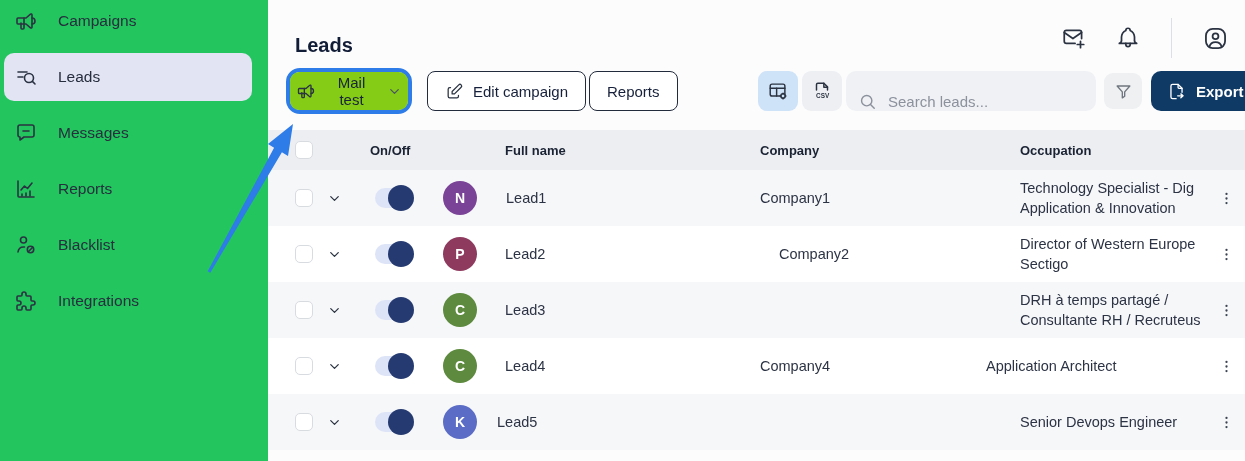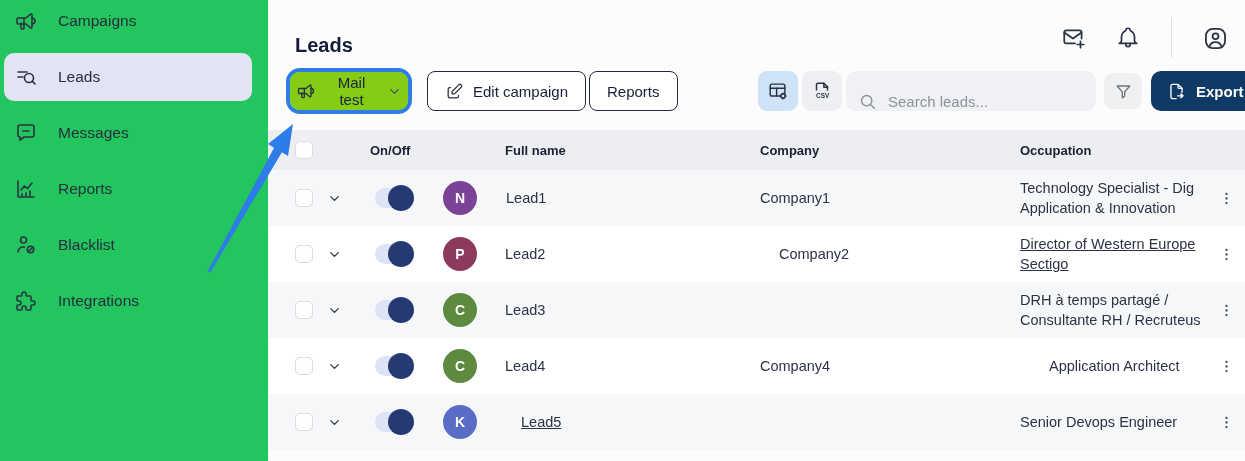--- a/index.html
+++ b/index.html
@@ -336,21 +336,21 @@
         <div class="cell" style="left:107px;">
             <span class="toggle">
               <span class="knob"></span>
             </span>
           </div>
         <div class="cell" style="left:175px;">
             <span class="avatar" style="background: rgb(142, 58, 94);">P</span>
           </div>
         <div class="cell" style="left:237px;">Lead2</div>
         <div class="cell" style="left:492px;margin-left:19px;">Company2</div>
-        <div class="cell" style="left:752px;text-decoration:underline;">
+        <div class="cell" style="left:752px;">
             <span class="occ">Director of Western Europe Sectigo</span>
           </div>
         <div class="cell" style="left:948px;">
           <button class="kebab">
             <svg width="17" height="17" viewBox="0 0 24 24" style="fill:#3a4150;">
                 <circle cx="12" cy="5.5" r="1.6"></circle>
                 <circle cx="12" cy="12" r="1.6"></circle>
                 <circle cx="12" cy="18.5" r="1.6"></circle>
               </svg>
           </button>
@@ -405,21 +405,21 @@
         <div class="cell" style="left:107px;">
             <span class="toggle">
               <span class="knob"></span>
             </span>
           </div>
         <div class="cell" style="left:175px;">
             <span class="avatar" style="background: rgb(93, 138, 62);">C</span>
           </div>
         <div class="cell" style="left:237px;">Lead4</div>
         <div class="cell" style="left:492px;">Company4</div>
-        <div class="cell" style="left:781px;">
+        <div class="cell" style="left:718px;">
             <span class="occ">Application Architect</span>
           </div>
         <div class="cell" style="left:948px;">
           <button class="kebab">
             <svg width="17" height="17" viewBox="0 0 24 24" style="fill:#3a4150;">
                 <circle cx="12" cy="5.5" r="1.6"></circle>
                 <circle cx="12" cy="12" r="1.6"></circle>
                 <circle cx="12" cy="18.5" r="1.6"></circle>
               </svg>
           </button>
@@ -438,21 +438,21 @@
           </span>
         </div>
         <div class="cell" style="left:107px;">
             <span class="toggle">
               <span class="knob"></span>
             </span>
           </div>
         <div class="cell" style="left:175px;">
             <span class="avatar" style="background: rgb(90, 108, 197);">K</span>
           </div>
-        <div class="cell" style="left:253px;text-decoration:underline;">Lead5</div>
+        <div class="cell" style="left:229px;">Lead5</div>
         <div class="cell" style="left:752px;">
             <span class="occ">Senior Devops Engineer</span>
           </div>
         <div class="cell" style="left:948px;">
           <button class="kebab">
             <svg width="17" height="17" viewBox="0 0 24 24" style="fill:#3a4150;">
                 <circle cx="12" cy="5.5" r="1.6"></circle>
                 <circle cx="12" cy="12" r="1.6"></circle>
                 <circle cx="12" cy="18.5" r="1.6"></circle>
               </svg>

